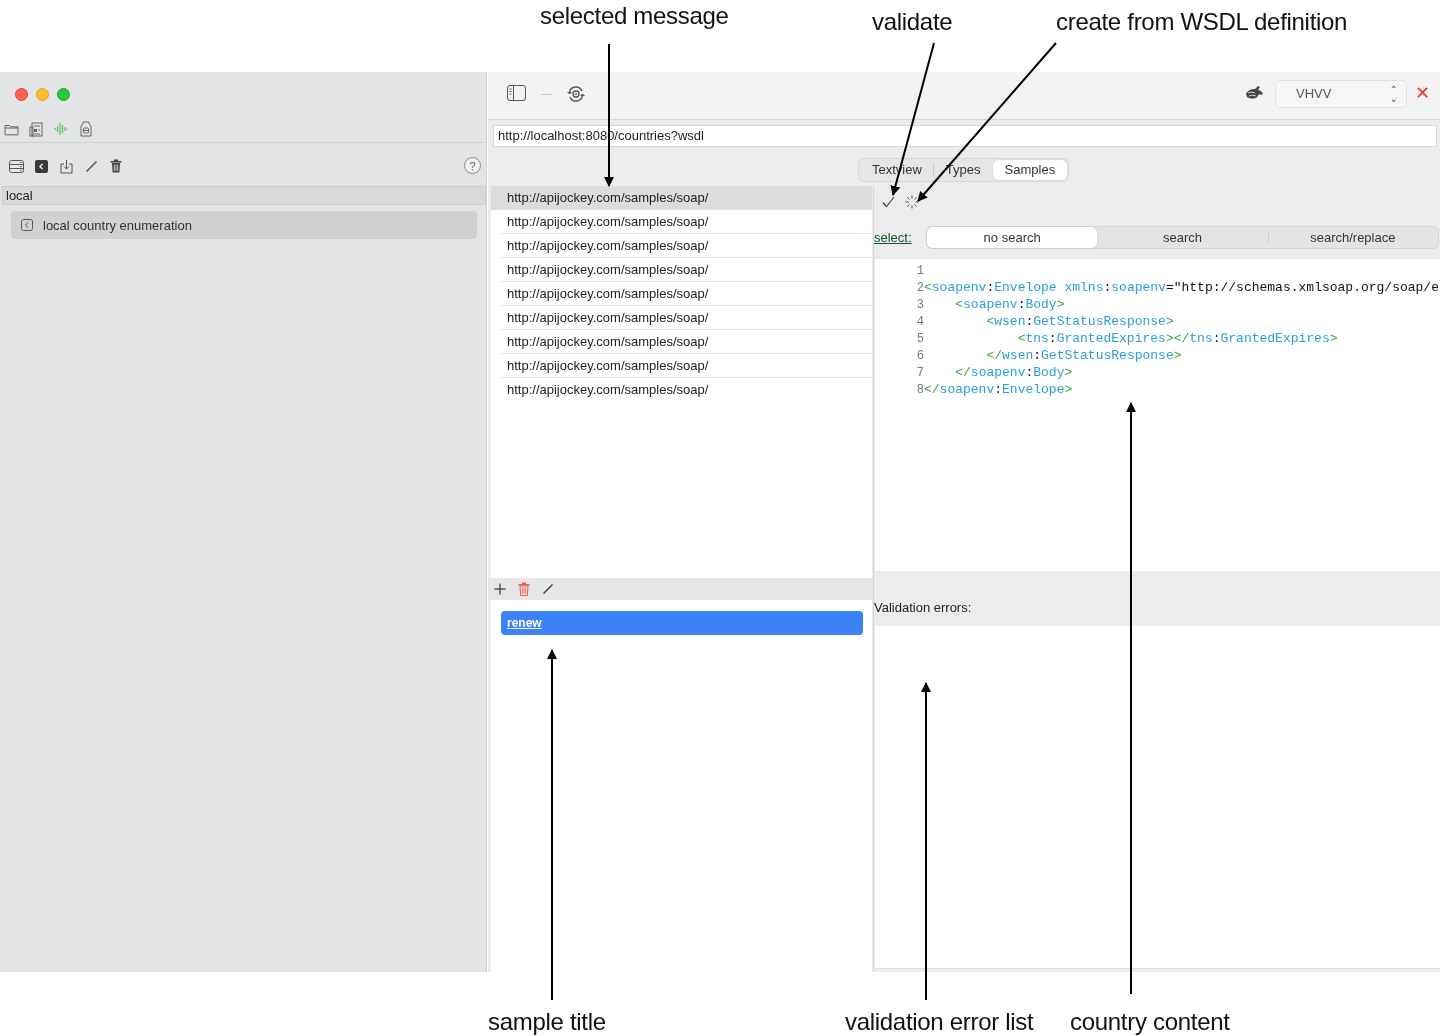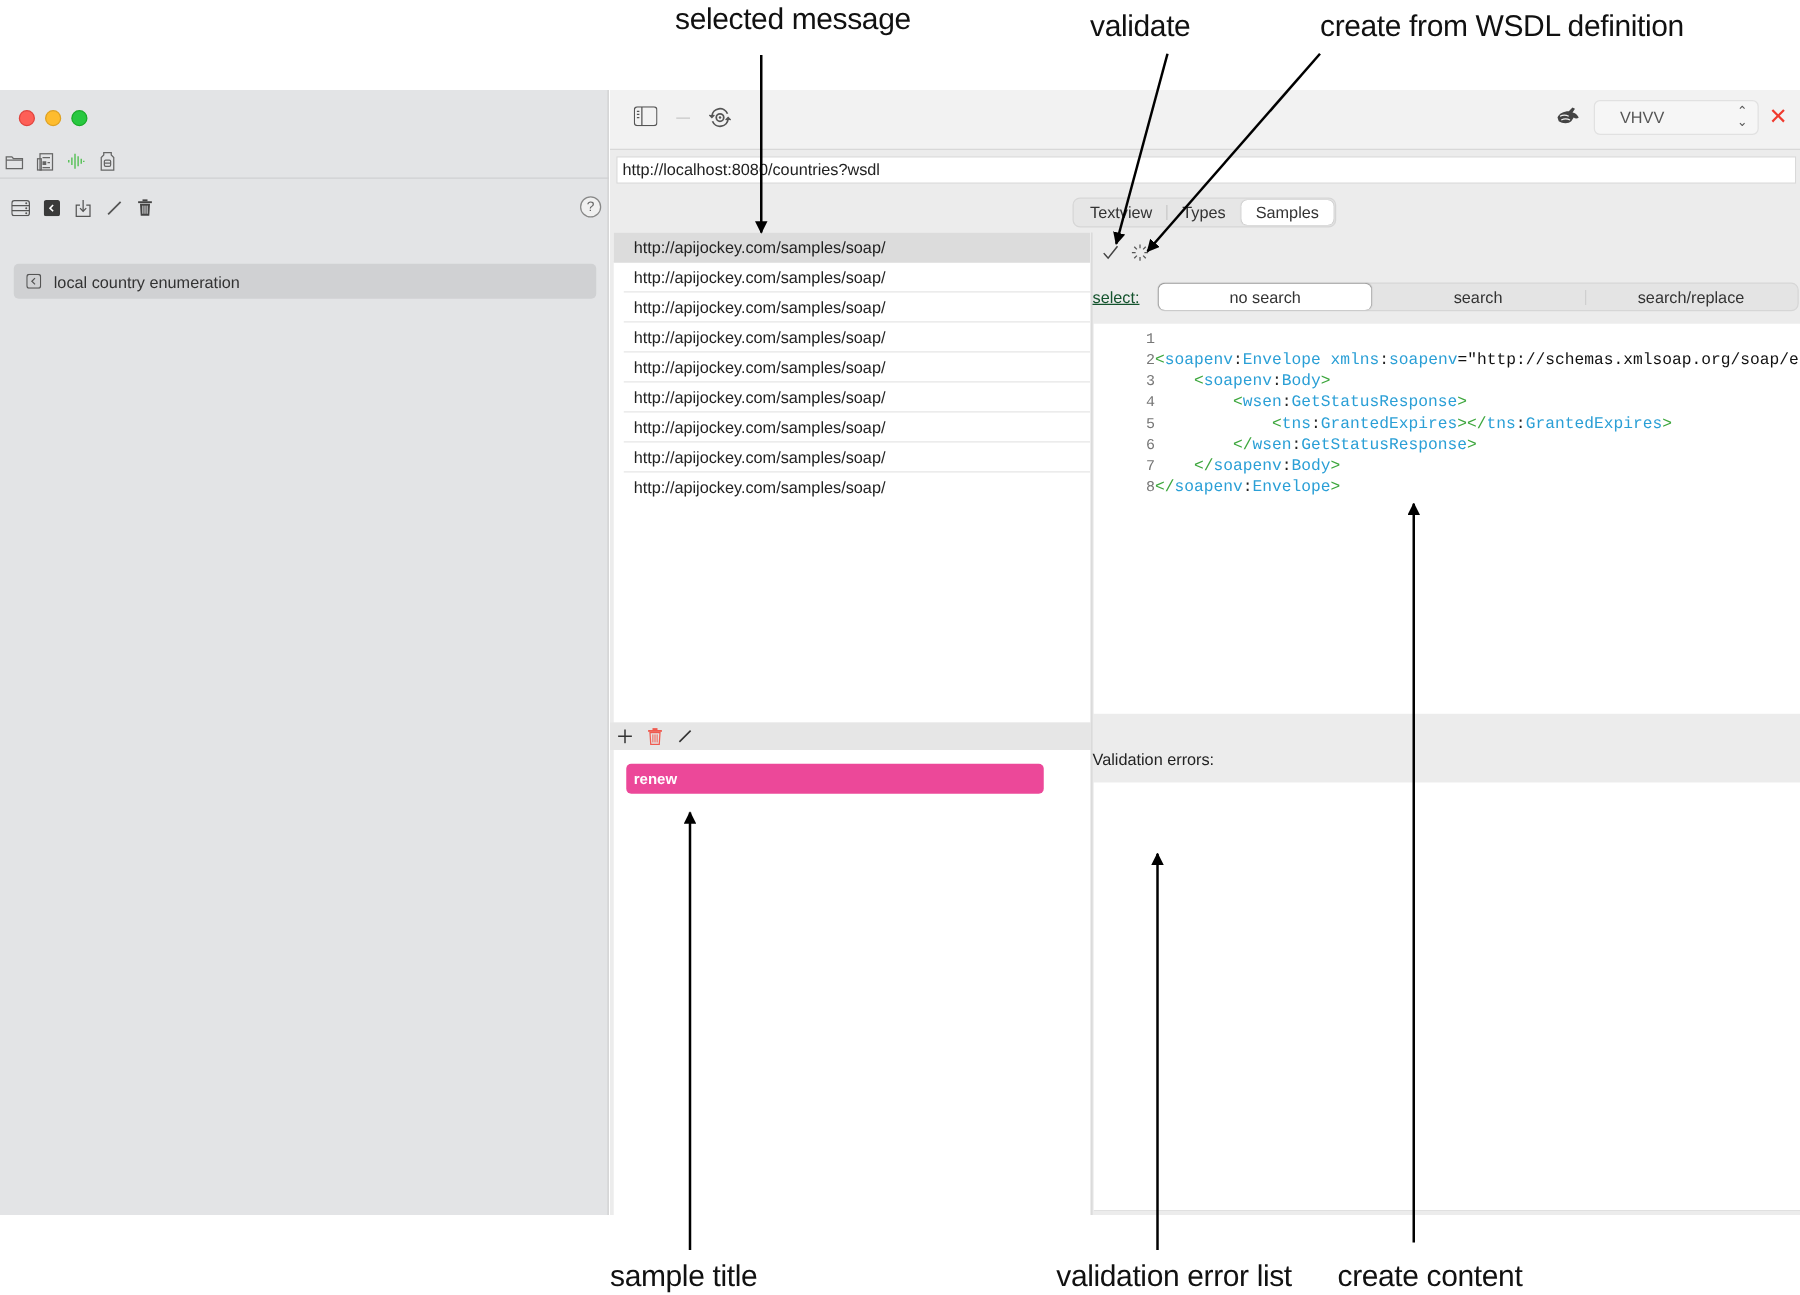--- a/index.html
+++ b/index.html
@@ -44,21 +44,21 @@
   .seg .sep-r::after { content: ""; position: absolute; right: 0; top: 4px; height: 12px; width: 1px; background: #c8c8c8; }
   .seg .active { background: #fff; border-radius: 5px; box-shadow: 0 0 1px rgba(0,0,0,0.3); }
 
   
   .msg-list { position: absolute; left: 3px; top: 114px; width: 381px; height: 392px; background: #fff; }
   .msg-row { height: 24px; font-size: 13px; line-height: 24px; padding-left: 16px; color: #222; border-bottom: 1px solid #e6e6e6; margin-left: 8px; padding-left: 8px; }
   .msg-row.selected { background: #dcdcdc; margin-left: 0; padding-left: 16px; border-bottom: 1px solid #dcdcdc; }
 
   .samp-tools { position: absolute; left: 0; top: 506px; width: 385px; height: 22px; background: #e6e6e6; display: flex; align-items: center; gap: 8px; padding-left: 4px; }
   .samp-list { position: absolute; left: 3px; top: 528px; width: 381px; height: 372px; background: #fff; }
-  .sample-item { position: absolute; left: 10px; top: 11px; width: 334px; height: 24px; background: #ec4899; color: #fff; border-radius: 4px; font-size: 12px; font-weight: bold; line-height: 24px; padding-left: 6px; }
+  .sample-item { position: absolute; left: 10px; top: 11px; width: 362px; height: 24px; background: #3b82f6; color: #fff; border-radius: 4px; font-size: 12px; font-weight: bold; line-height: 24px; padding-left: 6px; text-decoration: underline; }
 
   
   .right { position: absolute; left: 385px; top: 114px; width: 567px; height: 786px; background: #ececec; border-left: 1px solid #d5d5d5; }
   .act-row { position: absolute; left: 6px; top: 8px; display: flex; gap: 8px; align-items: center; }
   .select-label { position: absolute; left: 0; top: 44px; font-size: 13px; color: #14532d; text-decoration: underline; }
   .search-seg { position: absolute; left: 52px; top: 40px; width: 513px; height: 23px; background: #e4e4e4; border: 1px solid #d6d6d6; border-radius: 6px; display: flex; }
   .search-seg div { flex: 1; text-align: center; font-size: 13px; line-height: 21px; color: #333; position: relative; }
   .search-seg .active { background: #fff; border-radius: 5px; box-shadow: 0 0 1px rgba(0,0,0,0.35); }
   .search-seg .sr::before { content: ""; position: absolute; left: 0; top: 5px; width: 1px; height: 12px; background: #cfcfcf; }
 
@@ -75,21 +75,21 @@
   .err-list { position: absolute; left: 1px; top: 440px; width: 566px; height: 343px; background: #fff; border-bottom: 1px solid #e0e0e0; }
 </style>
 </head>
 <body>
 
 <div class="anno" style="left:540px; top:2px;">selected message</div>
 <div class="anno" style="left:872px; top:8px;">validate</div>
 <div class="anno" style="left:1056px; top:8px;">create from WSDL definition</div>
 <div class="anno" style="left:488px; top:1008px;">sample title</div>
 <div class="anno" style="left:845px; top:1008px;">validation error list</div>
-<div class="anno" style="left:1070px; top:1008px;">create content</div>
+<div class="anno" style="left:1070px; top:1008px;">country content</div>
 
 <div class="sidebar">
   <div class="traffic">
     <span class="t-red"></span>
     <span class="t-yellow"></span>
     <span class="t-green"></span>
   </div>
 
   <div class="side-tools-1">
     <span class="ico">
@@ -169,20 +169,21 @@
             <line x1="6" y1="5.5" x2="6" y2="12"></line>
             <line x1="7.7" y1="5.5" x2="7.7" y2="12"></line>
           </g>
         </svg>
     </span>
   </div>
   <div class="help-btn">
       <span>?</span>
     </div>
 
+  <div class="group-row">local</div>
   <div class="side-item">
     <span class="ico">
       <svg width="12" height="12" viewBox="0 0 12 12">
           <rect x="0.5" y="0.5" width="11" height="11" rx="2" fill="none" stroke="#555"></rect>
           <path d="M7 3.5L4.5 6 7 8.5" stroke="#555" fill="none"></path>
         </svg>
     </span>
     <span>local country enumeration</span>
   </div>
 </div>

